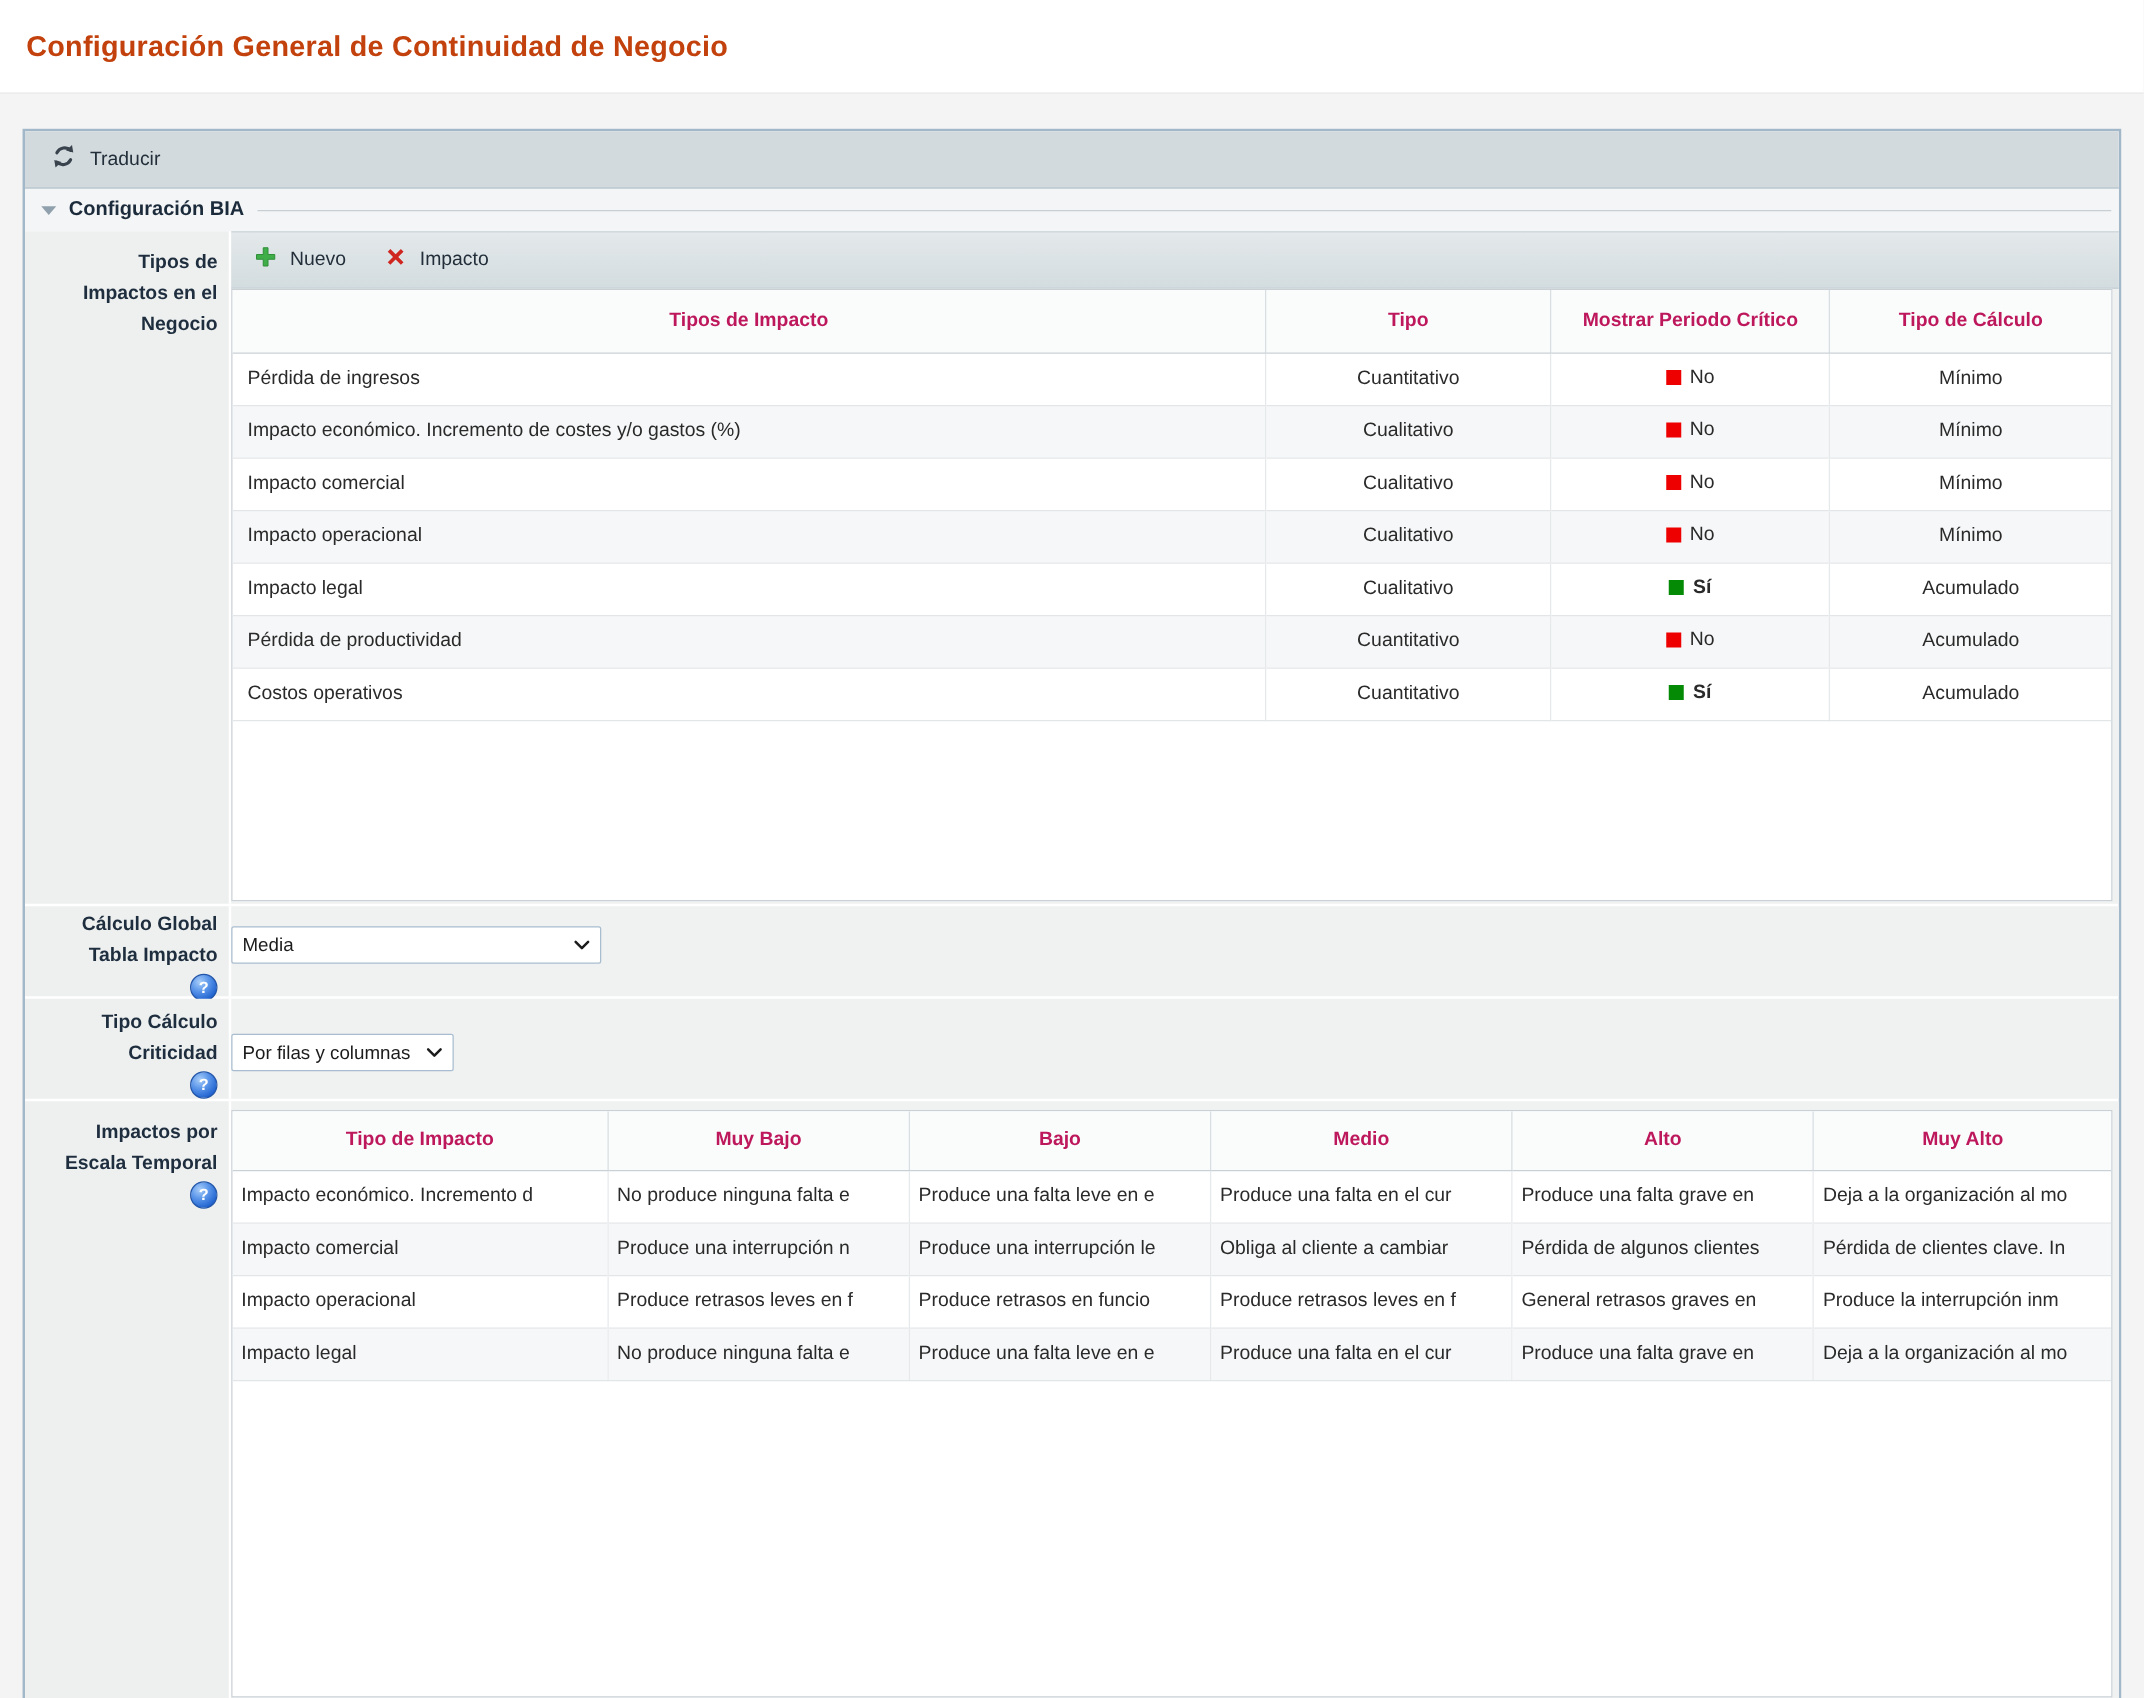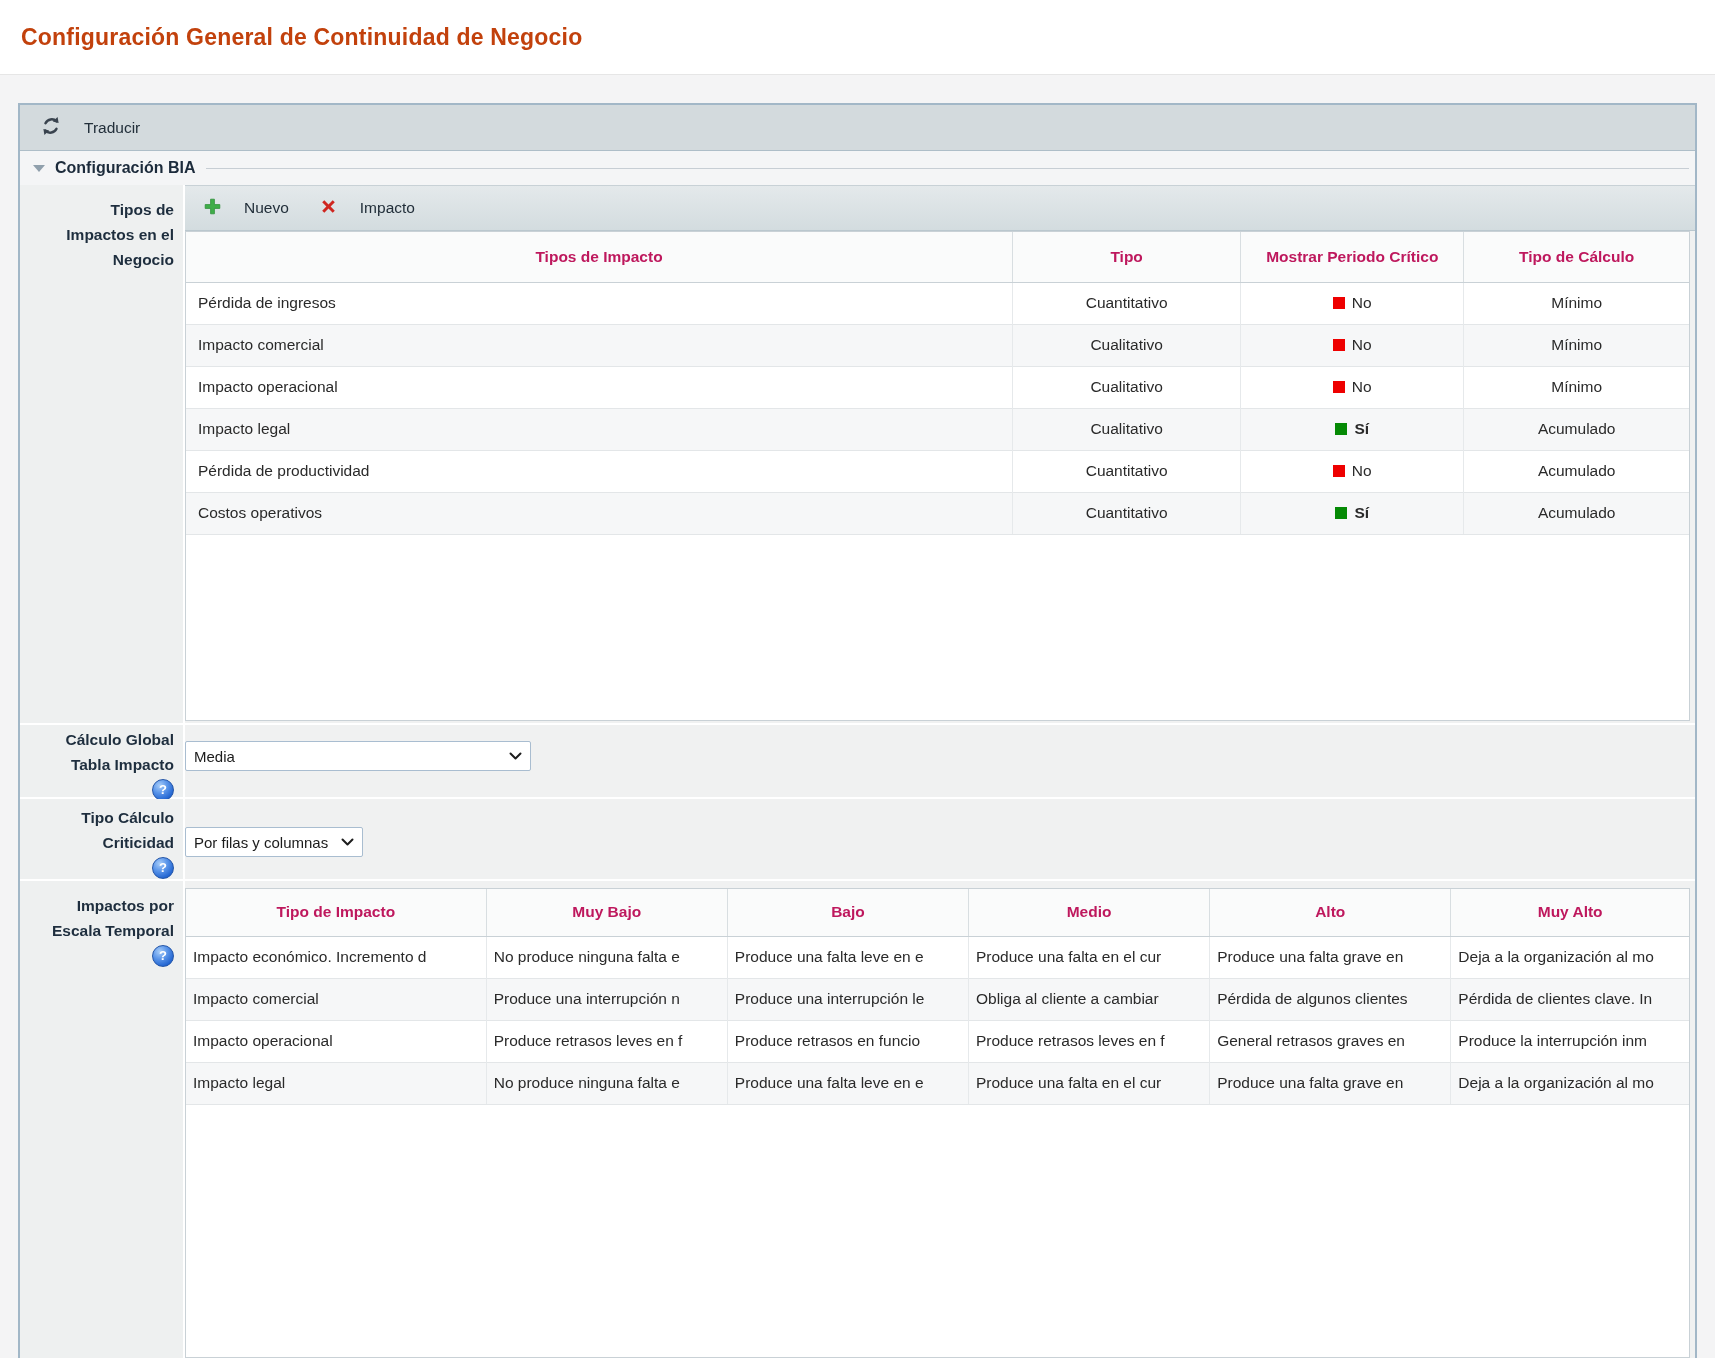--- a/index.html
+++ b/index.html
@@ -40,21 +40,21 @@
   
   .help { width:22px; height:22px; border-radius:50%;
     background:radial-gradient(circle at 34% 28%, #a8cdf8 0%, #5b96ea 38%, #1f62cf 78%, #1b4fae 100%);
     border:1px solid #2456a8; color:#fff; font-size:13px; font-weight:bold; line-height:20px;
     display:flex; align-items:center; justify-content:center; margin-top:2px; cursor:pointer; }
 
   
   .tb-grid { height:46px; background:linear-gradient(#e4e9eb,#d3dcdf);
     border-top:1px solid #c8d1d6; border-bottom:1px solid #bac7ce;
     display:flex; align-items:center; padding-left:18px; }
-  .gbtn { display:flex; align-items:center; gap:22px; font-size:15.5px; color:#222f3a;
+  .gbtn { display:flex; align-items:center; gap:10px; font-size:15.5px; color:#222f3a;
     cursor:pointer; margin-right:30px; }
 
   
   .tablebox { background:#ffffff; border:1px solid #c9d1d6; margin-right:5px; overflow:hidden; }
   .tb1 { height:490px; }
   .tb2 { height:470px; margin-top:7px; }
   table { border-collapse:collapse; table-layout:fixed; width:100%;
     font-size:15.5px; color:#2a2a2a; }
   th { height:50px; background:#fafbfb; border-bottom:1px solid #c9d1d6;
     border-right:1px solid #d8dee1; font-size:15.5px; font-weight:bold; color:#be185d; }
@@ -73,21 +73,21 @@
   .crit { display:inline-flex; align-items:center; gap:7px; }
   .crit .sq { width:12px; height:12px; display:inline-block; background:#ee0000; }
   .crit.yes { font-weight:bold; }
 
   
   .selwrap { position:relative; display:inline-block; }
   select { appearance:none; -webkit-appearance:none; -moz-appearance:none;
     border:1px solid #a9bdd0; border-radius:2px; background:#fff; height:30px;
     font-size:15px; color:#1b1b1b; padding:0 26px 0 8px;
     font-family:"Liberation Sans", sans-serif; }
-  .sel-global select { width:346px; }
+  .sel-global select { width:296px; }
   .sel-global { margin:16px 0 0 0; }
   .sel-crit select { width:178px; }
   .sel-crit { margin:28px 0 0 0; }
   .chev { position:absolute; right:9px; top:11px; pointer-events:none; line-height:0; }
 </style>
 </head>
 <body>
 
 <div class="titlebar">
   <div class="page-title">Configuración General de Continuidad de Negocio</div>
@@ -163,20 +163,29 @@
             <tr>
               <td class="cl">Pérdida de ingresos</td>
               <td>Cuantitativo</td>
               <td><span class="crit no">
                     <i class="sq" style="background: rgb(238, 0, 0);"></i>
                     <span>No</span>
                   </span></td>
               <td>Mínimo</td>
             </tr>
             <tr>
+              <td class="cl">Impacto económico. Incremento de costes y/o gastos (%)</td>
+              <td>Cualitativo</td>
+              <td><span class="crit no">
+                    <i class="sq" style="background: rgb(238, 0, 0);"></i>
+                    <span>No</span>
+                  </span></td>
+              <td>Mínimo</td>
+            </tr>
+            <tr>
               <td class="cl">Impacto comercial</td>
               <td>Cualitativo</td>
               <td><span class="crit no">
                     <i class="sq" style="background: rgb(238, 0, 0);"></i>
                     <span>No</span>
                   </span></td>
               <td>Mínimo</td>
             </tr>
             <tr>
               <td class="cl">Impacto operacional</td>

